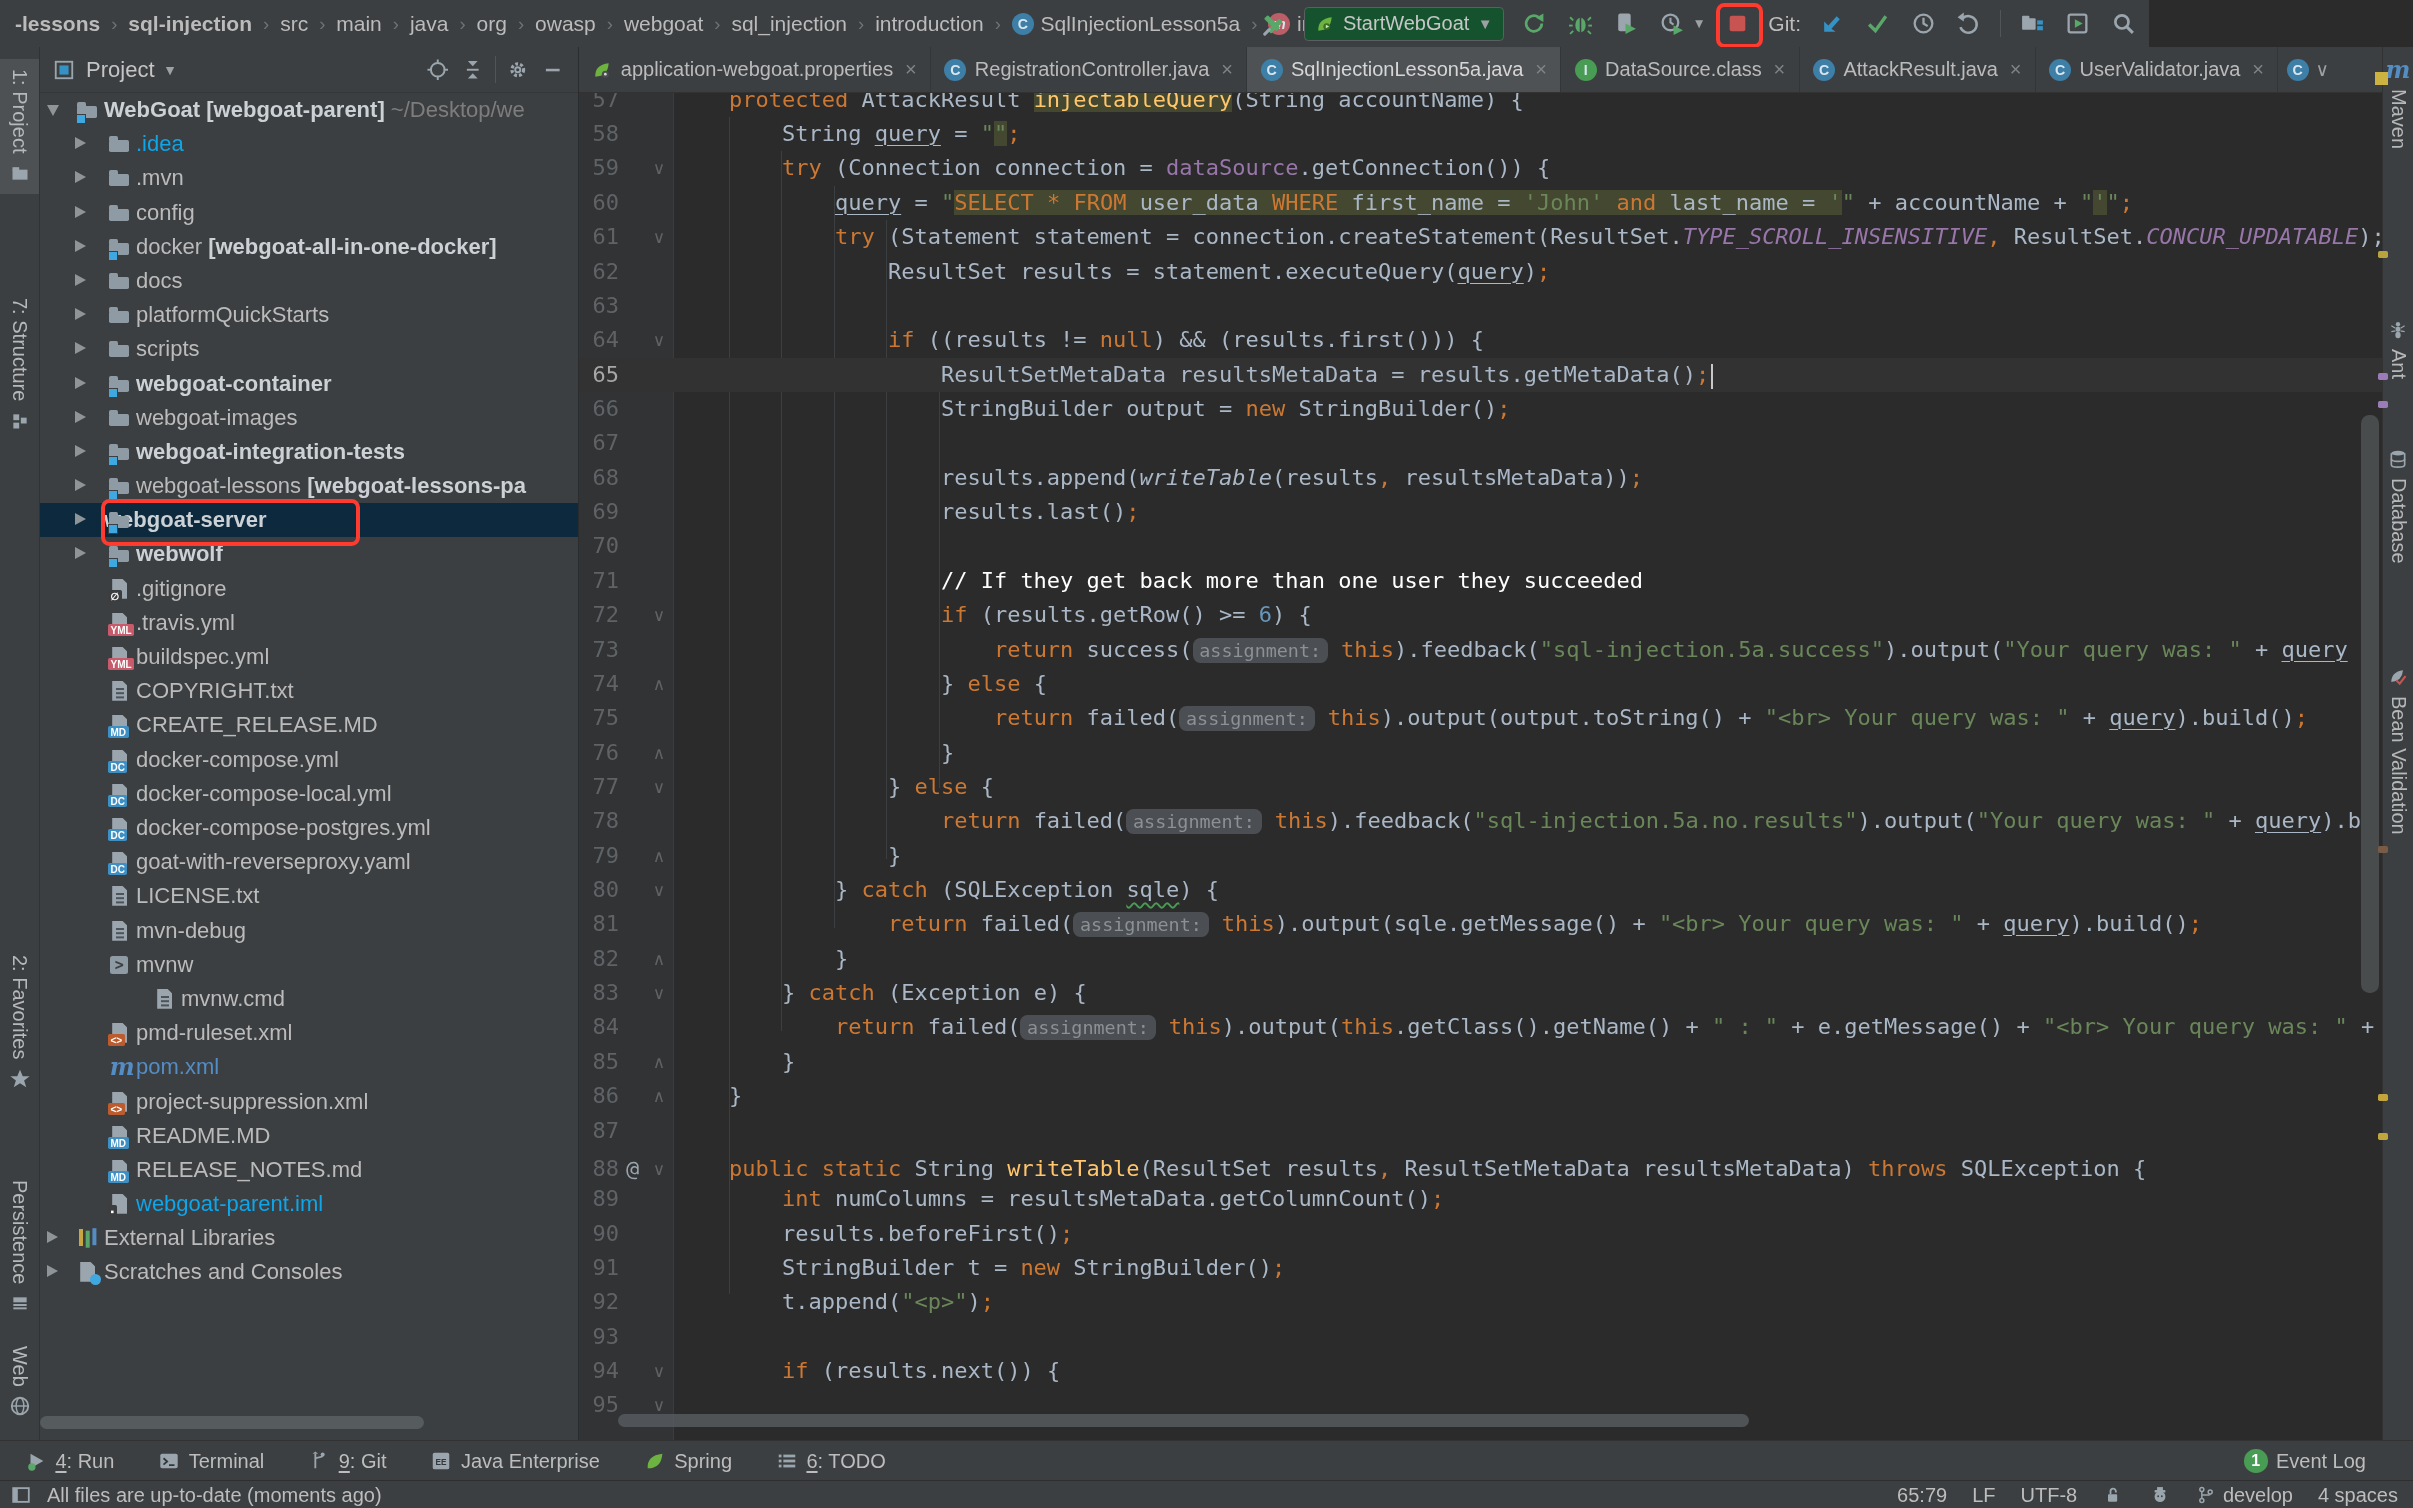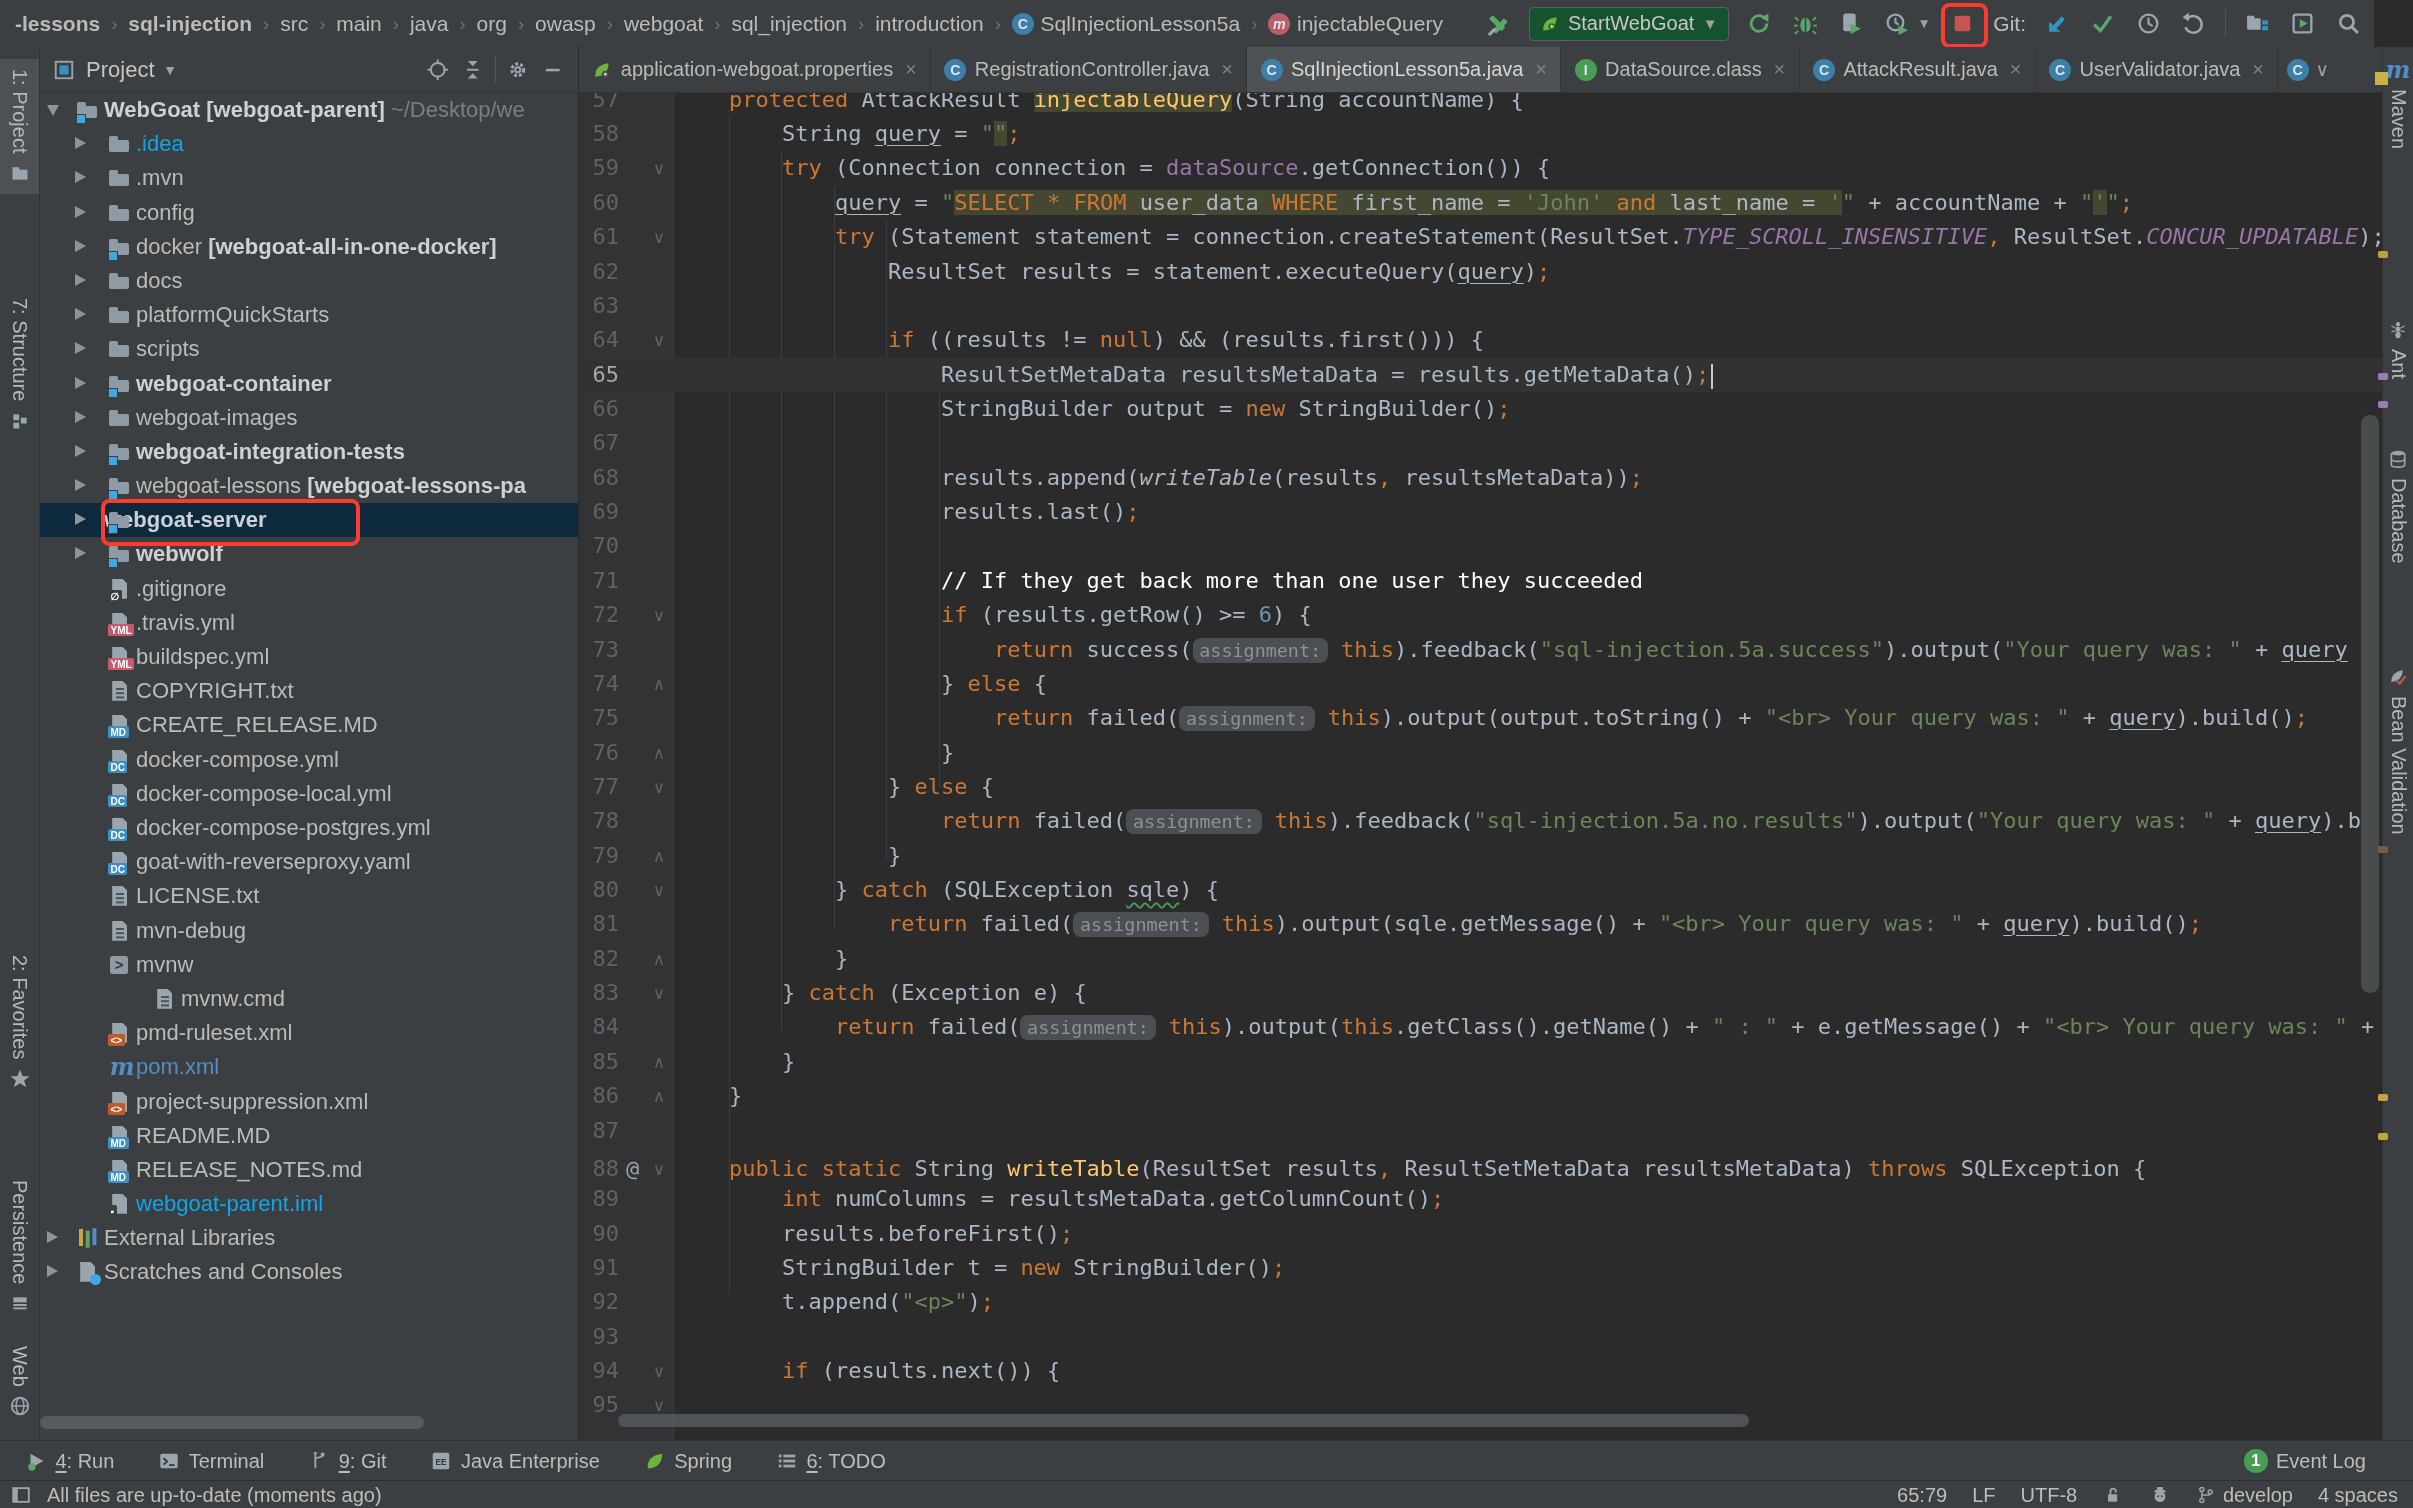--- a/index.html
+++ b/index.html
@@ -1,19 +1,19 @@
 <!DOCTYPE html>
 <html style="font-size:13.4px"><head>
 <meta charset="utf-8">
 <style>
   html,body{margin:0;padding:0;background:#1e1f22;}
   #root{position:relative;width:2413px;height:1508px;background:#2b2b2b;overflow:hidden;
         font-family:"Liberation Sans",sans-serif;color:#bbbbbb;-webkit-font-smoothing:antialiased;}
   
-  #topbar{position:absolute;left:0;top:0;width:2374px;height:47px;background:#3c3f41;
+  #topbar{position:absolute;left:0;top:0;width:2149px;height:47px;background:#3c3f41;
           display:flex;align-items:center;border-bottom:0.8px solid #323232;}
   #breadcrumbs{display:flex;align-items:center;gap:11px;padding-left:15px;font-size:21px;white-space:nowrap;}
   .bc-sep{color:#6e7377;font-size:18.4px;}
   .bc-item{color:#bbbbbb;display:flex;align-items:center;gap:6.7px;}
   .bc-bold{font-weight:bold;}
   #top-right{position:absolute;right:11.7px;top:0;height:47px;display:flex;align-items:center;gap:17px;}
   .tb-icon{width:28.5px;height:28.5px;display:flex;align-items:center;justify-content:center;position:relative;}
   .tb-sep{width:0.8px;height:27px;background:#515557;}
   #runcfg{display:flex;align-items:center;gap:8.4px;background:#14532d;border:0.8px solid #5b5f61;
           border-radius:4.2px;height:32px;padding:0 10px;font-size:20px;color:#c7c7c7;}

